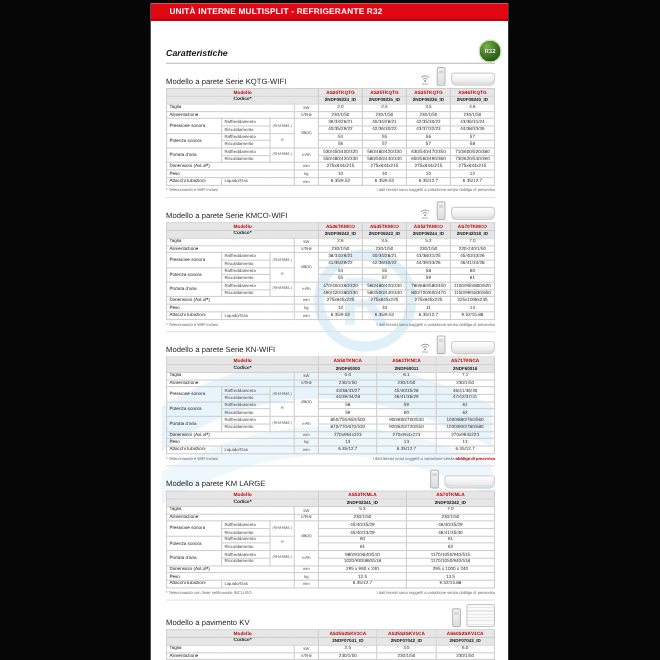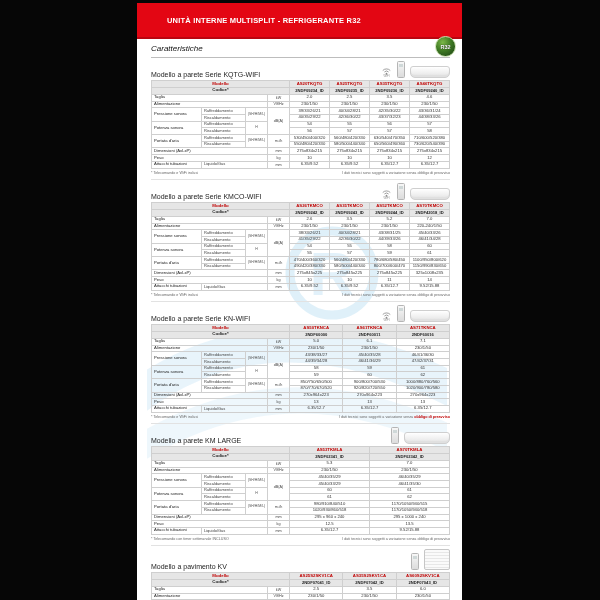--- a/index.html
+++ b/index.html
@@ -5,29 +5,29 @@
   html,body{margin:0;padding:0;}
   body{
     width:600px;height:600px;background:#060606;position:relative;overflow:hidden;
     font-family:"Liberation Sans", sans-serif;
   }
   .page{
     position:absolute;left:137px;top:3px;width:325px;height:597px;
     background:#ffffff;overflow:hidden;
   }
   .banner{
-    position:absolute;top:0;left:0;right:0;height:36px;background:#e30613;
+    position:absolute;top:0;left:0;right:0;height:16px;background:#e30613;
     color:#fff;font-weight:bold;font-size:7.5px;letter-spacing:.2px;
-    display:flex;align-items:center;padding-left:30px;box-sizing:border-box;
+    display:flex;align-items:center;padding-left:17px;box-sizing:border-box;
     border-bottom:2px solid #b90510;
   }
   .content{position:absolute;top:30px;left:14px;right:12px;bottom:0;}
   .watermark{position:absolute;left:10px;top:200px;z-index:0;pointer-events:none;}
   .heading{
-    position:relative;z-index:1;margin-top:11px;font-size:8px;font-weight:normal;font-style:italic;color:#111;
+    position:relative;z-index:1;margin-top:11px;font-size:8px;font-weight:bold;font-style:italic;color:#111;
     border-bottom:1px solid #bdbdbd;padding-bottom:4px;
   }
   .badge{
     position:absolute;z-index:3;top:3px;right:-6px;width:21px;height:21px;border-radius:50%;
     background:radial-gradient(circle at 35% 28%, #7ab648 0%, #3f7a23 45%, #173c12 100%);
     border:1.5px solid #c8dfae;box-sizing:border-box;
     display:flex;align-items:center;justify-content:center;
     color:#fff;font-weight:bold;font-size:5.5px;text-shadow:0 0 1px #000;
   }
   .section{position:relative;z-index:1;border-bottom:1px solid #e2e2e2;padding:3px 0 4px;}

